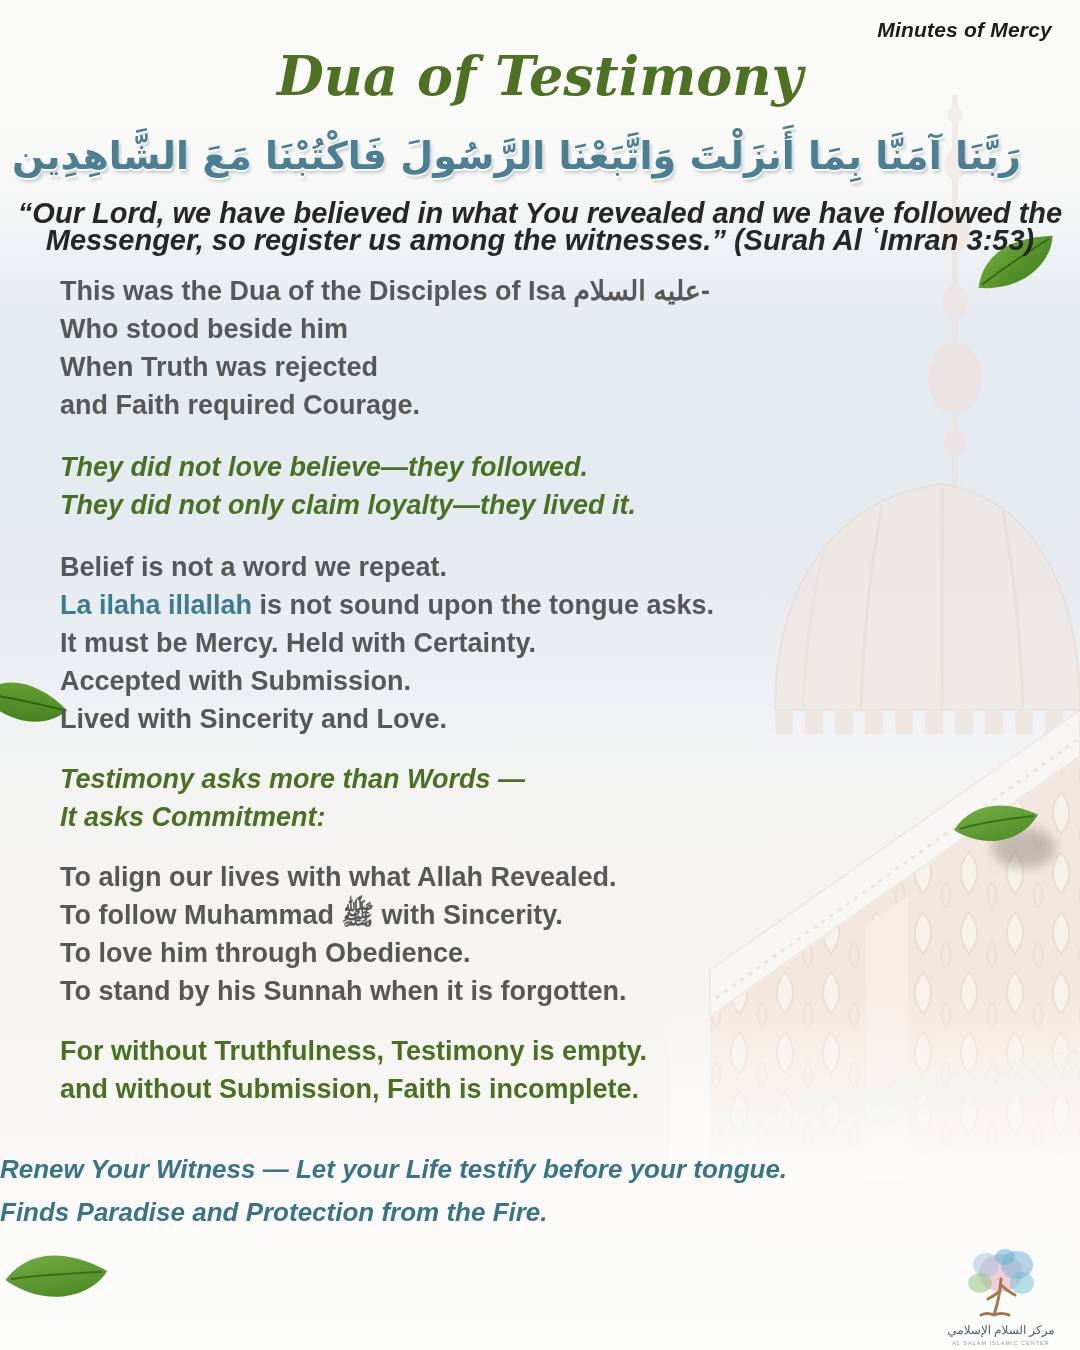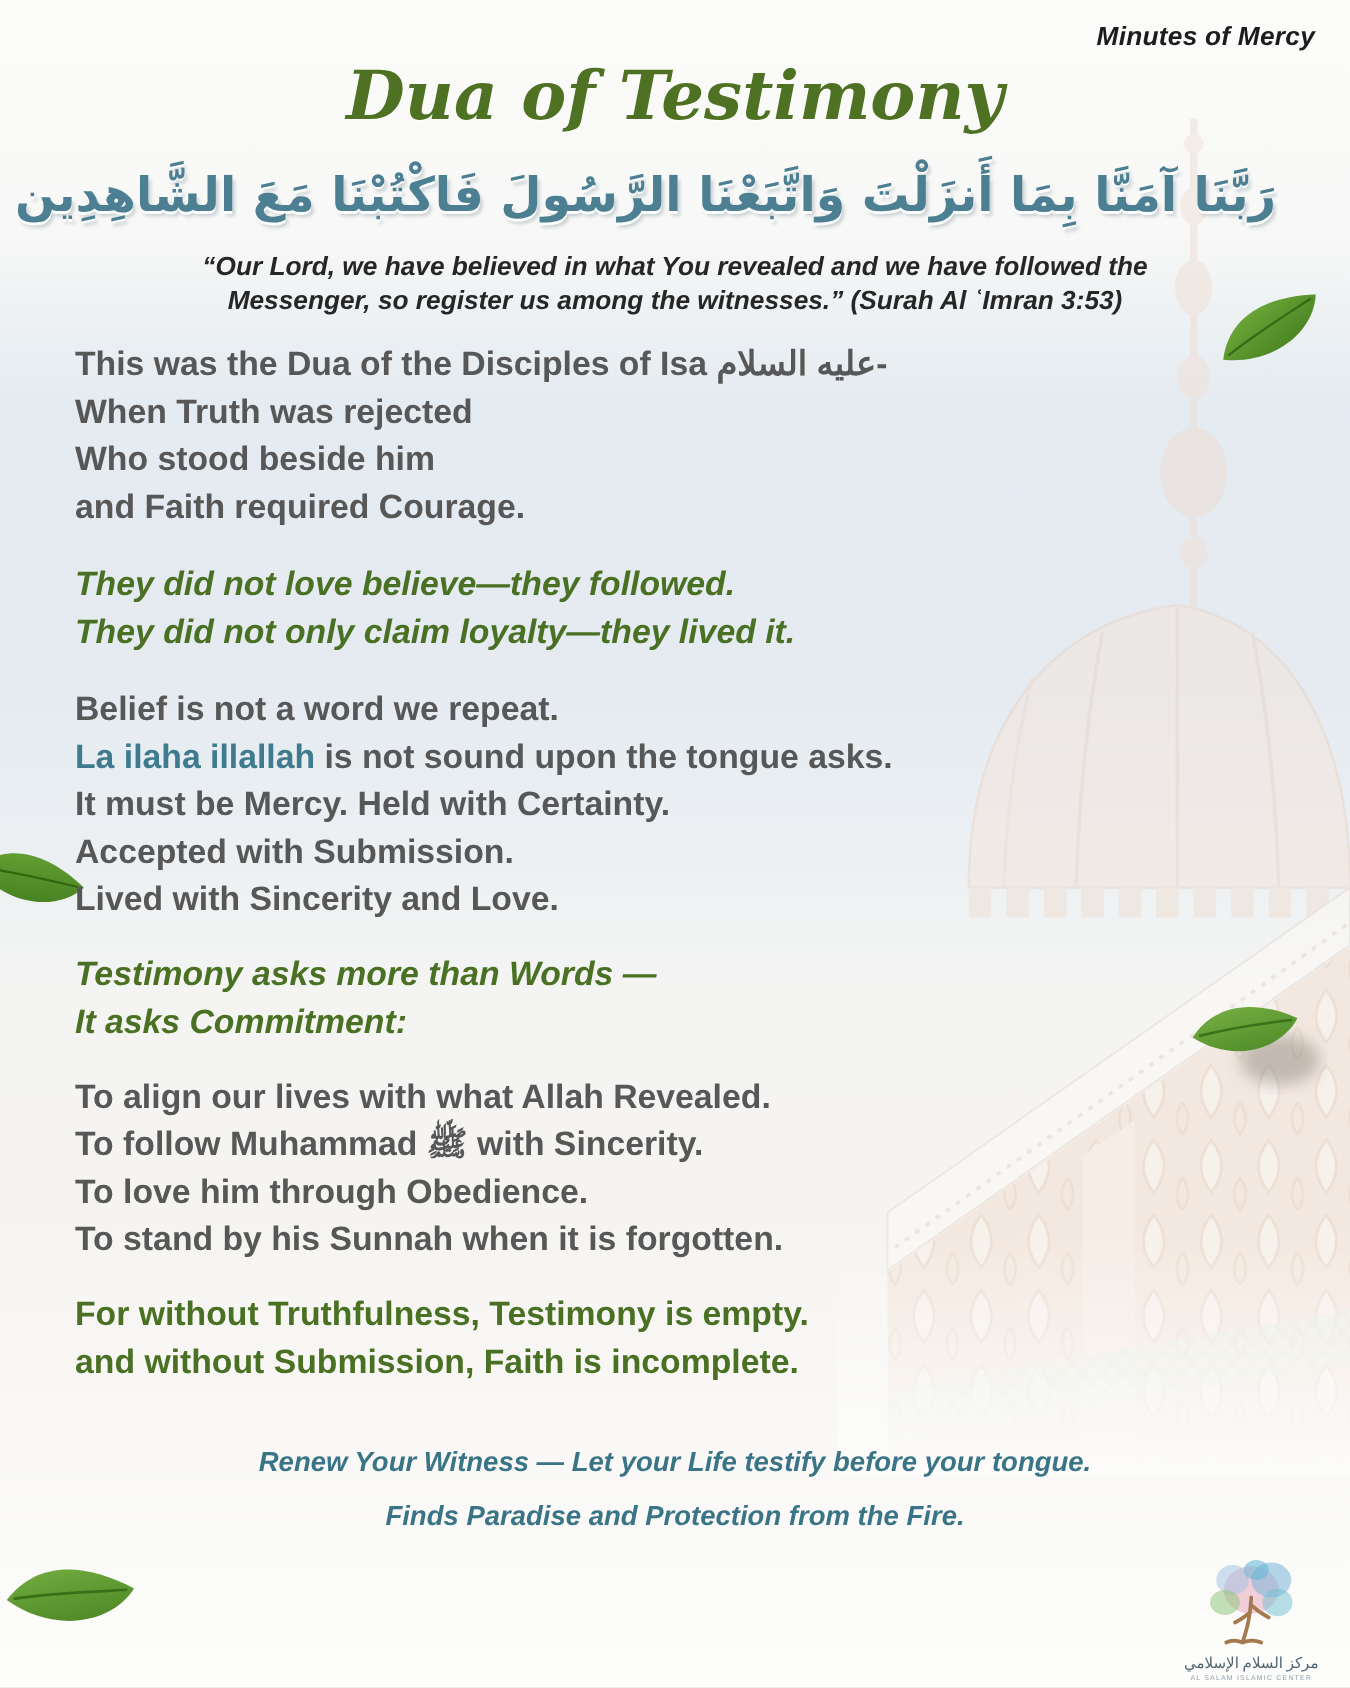--- a/index.html
+++ b/index.html
@@ -24,30 +24,30 @@
     font-size:54px;color:#4e7123;text-shadow:0 1px 0 rgba(255,255,255,.8);
   }
   .arabic-verse{
     position:absolute;top:116px;left:12px;width:100%;text-align:left;direction:rtl;
     font-family:"DejaVu Sans",sans-serif;font-weight:700;font-size:38px;line-height:80px;
     color:#4d7f93;white-space:nowrap;
     text-shadow:0 2px 0 rgba(255,255,255,.9),2px 4px 3px rgba(80,100,110,.28);
   }
   .translation{
     position:absolute;top:200px;left:0;width:100%;text-align:center;
-    font-style:italic;font-weight:700;font-size:21px;line-height:27px;color:#262626;
+    font-style:italic;font-weight:700;font-size:29px;line-height:27px;color:#262626;
   }
   .para{position:absolute;left:60px;font-weight:700;font-size:27px;line-height:38px;white-space:nowrap;}
   .gray{color:#575757;}
   .green{color:#4a7123;}
   .green-italic{color:#4a7123;font-style:italic;}
   .teal-inline{color:#3f7b8e;}
   .closing{
-    position:absolute;top:1148px;left:0;width:100%;text-align:center;
-    font-style:italic;font-weight:700;font-size:22px;line-height:43px;color:#3a7487;
+    position:absolute;top:1148px;left:0;width:100%;
+    font-style:italic;font-weight:700;font-size:26px;line-height:43px;color:#3a7487;
   }
   .logo{
     position:absolute;right:14px;bottom:4px;width:130px;text-align:center;
   }
   .logo .ar{font-family:Liberation Serif, serif;font-size:12px;color:#50646f;direction:rtl;margin-top:-2px;}
   .logo .en{font-size:5.5px;letter-spacing:1px;color:#8f9ea6;margin-top:2px;}
   .line{display:block;}
 </style>
 </head>
 <body>
@@ -163,22 +163,22 @@
 
   <div class="arabic-verse">رَبَّنَا آمَنَّا بِمَا أَنزَلْتَ وَاتَّبَعْنَا الرَّسُولَ فَاكْتُبْنَا مَعَ الشَّاهِدِين</div>
 
   <div class="translation">
     <span class="line">“Our Lord, we have believed in what You revealed and we have followed the</span>
     <span class="line">Messenger, so register us among the witnesses.” (Surah Al ʿImran 3:53)</span>
   </div>
 
   <div class="para gray" style="top:272px;">
     <span class="line">This was the Dua of the Disciples of Isa عليه السلام-</span>
+    <span class="line">Who stood beside him</span>
     <span class="line">When Truth was rejected</span>
-    <span class="line">Who stood beside him</span>
     <span class="line">and Faith required Courage.</span>
   </div>
 
   <div class="para green-italic" style="top:448px;">
     <span class="line">They did not love believe—they followed.</span>
     <span class="line">They did not only claim loyalty—they lived it.</span>
   </div>
 
   <div class="para gray" style="top:548px;">
     <span class="line">Belief is not a word we repeat.</span>

